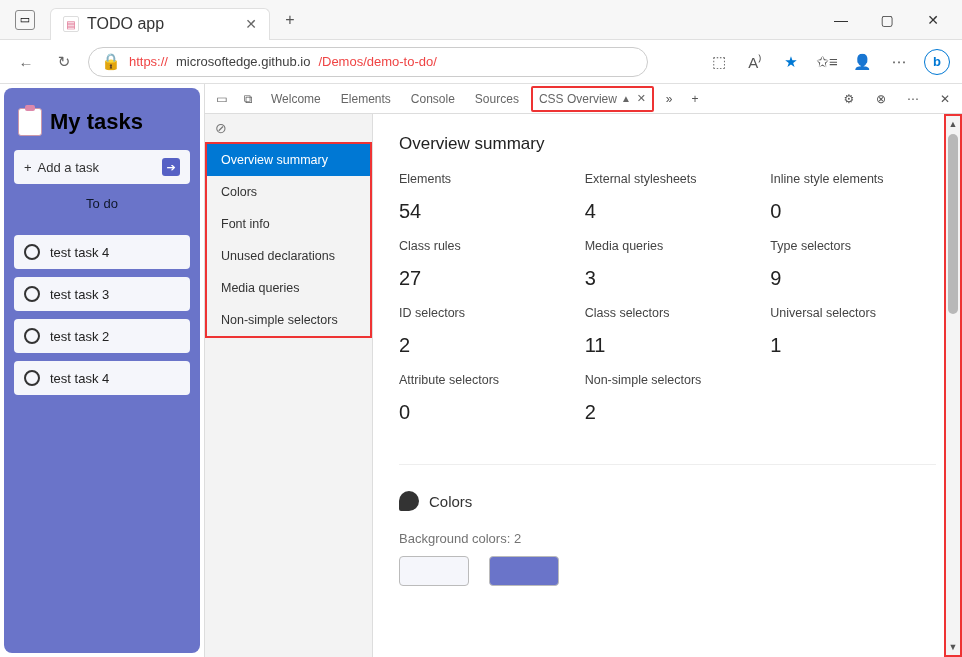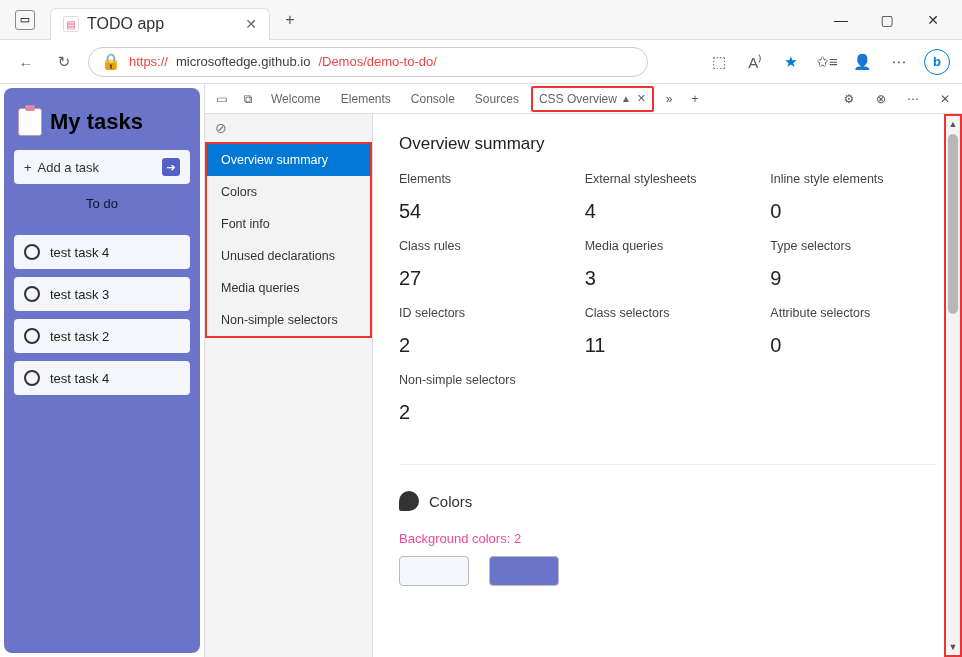--- a/index.html
+++ b/index.html
@@ -61,21 +61,21 @@
     
     .dt-main { flex: 1; padding: 20px 26px; overflow-y: auto; position: relative; }
     .dt-h1 { font-size: 17px; color: #222; margin-bottom: 18px; font-weight: 400; }
     .stats-grid { display: grid; grid-template-columns: repeat(3, 1fr); row-gap: 16px; column-gap: 20px; }
     .stat-label { font-size: 12.5px; color: #444; }
     .stat-value { font-size: 20px; color: #222; margin-top: 14px; }
     
     .colors-section { margin-top: 40px; border-top: 1px solid #eee; padding-top: 26px; }
     .colors-head { display: flex; align-items: center; gap: 10px; font-size: 15px; color: #333; }
     .palette-icon { width: 20px; height: 20px; background: #333; border-radius: 50% 50% 50% 10%; position: relative; }
-    .bg-colors-label { font-size: 13px; color: #ec4899; margin-top: 20px; }
+    .bg-colors-label { font-size: 13px; color: #737373; margin-top: 20px; }
     .swatches { display: flex; gap: 20px; margin-top: 10px; }
     .swatch { width: 70px; height: 30px; border: 1px solid #bbb; border-radius: 4px; }
     
     .scrollbar { position: absolute; right: 0; top: 30px; bottom: 0; width: 18px; border: 2px solid #e33; background: #f4f4f4; display: flex; flex-direction: column; align-items: center; }
     .scroll-arrow { font-size: 9px; color: #555; padding: 3px 0; }
     .scroll-thumb { width: 10px; background: #b8b8b8; border-radius: 5px; flex: 0 0 180px; margin-top: 2px; }
     .scroll-track { flex: 1; }
   </style>
 </head>
 <body>
@@ -217,20 +217,24 @@
             </div>
             <div>
               <div class="stat-label">ID selectors</div>
               <div class="stat-value">2</div>
             </div>
             <div>
               <div class="stat-label">Class selectors</div>
               <div class="stat-value">11</div>
             </div>
             <div>
+              <div class="stat-label">Universal selectors</div>
+              <div class="stat-value">1</div>
+            </div>
+            <div>
               <div class="stat-label">Attribute selectors</div>
               <div class="stat-value">0</div>
             </div>
             <div>
               <div class="stat-label">Non-simple selectors</div>
               <div class="stat-value">2</div>
             </div>
           </div>
 
         <div class="colors-section">

